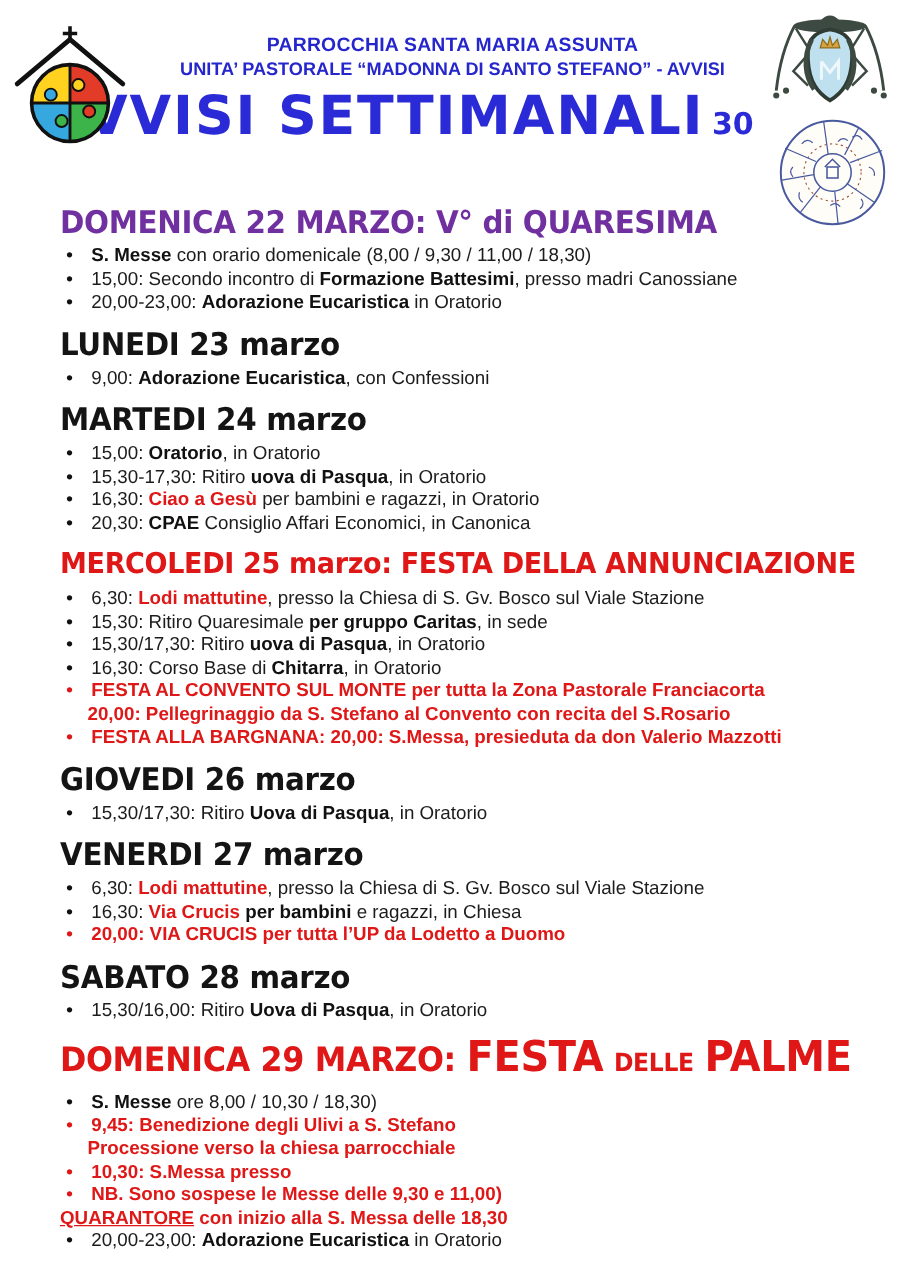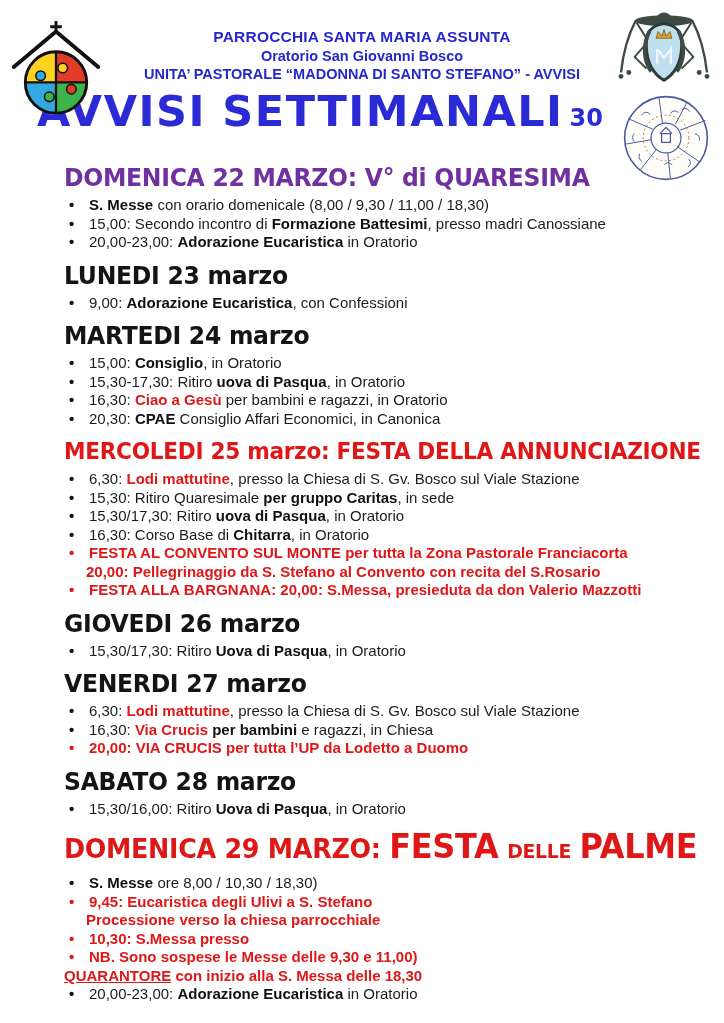--- a/index.html
+++ b/index.html
@@ -16,21 +16,21 @@
   .org1{font-size:15.5px;letter-spacing:.2px;}
   .org2{font-size:14.5px;margin-top:2px;}
   .org3{font-size:14.5px;margin-top:2px;}
   .title-row{margin-top:6px;text-align:center;padding-right:84px;color:#2a2ad6;
              font-family:"DejaVu Sans",sans-serif;font-weight:800;}
   .title-main{font-size:43px;letter-spacing:1.5px;line-height:46px;}
   .title-issue{font-size:24px;margin-left:6px;}
 
   
   main{display:block;padding:2px 26px 0 48px;color:var(--ink);font-size:15px;line-height:18.5px;}
-  .section{margin-top:9px;margin-left:16px;}
+  .section{margin-top:9px;}
   .sec-title{font-family:"DejaVu Sans",sans-serif;font-weight:800;color:#141414;
              font-size:25px;line-height:29px;letter-spacing:-.3px;margin-bottom:4px;
              transform:scaleX(.94);transform-origin:left;white-space:nowrap;}
   .section.compact .sec-title{font-size:23px;}
   .section.xl .sec-title{font-size:27px;line-height:38px;}
   .c-purple{color:var(--purple);} .c-red{color:var(--red);} .c-black{color:#141414;}
   .tseg.big{font-size:34px;} .tseg.small{font-size:20px;}
 
   .item{display:flex;align-items:flex-start;}
   .dot{flex:0 0 20px;padding-left:5px;font-weight:700;font-size:15px;}
@@ -58,21 +58,20 @@
       <circle cx="50" cy="66" r="32" fill="none" stroke="#111" stroke-width="3"></circle>
       <path d="M18 66H82M50 34V98" stroke="#111" stroke-width="2.4"></path>
       <circle cx="57" cy="51" r="5" fill="#ffd21f" stroke="#111" stroke-width="1.6"></circle>
       <circle cx="66" cy="73" r="5" fill="#e23b27" stroke="#111" stroke-width="1.6"></circle>
       <circle cx="43" cy="81" r="5" fill="#3cb44a" stroke="#111" stroke-width="1.6"></circle>
       <circle cx="34" cy="59" r="5" fill="#35a8e0" stroke="#111" stroke-width="1.6"></circle>
     </svg>
 
     <div class="org">
       <div class="org1">PARROCCHIA SANTA MARIA ASSUNTA</div>
-      <div class="org2">Oratorio San Giovanni Bosco</div>
       <div class="org3">UNITA’ PASTORALE “MADONNA DI SANTO STEFANO” - AVVISI</div>
     </div>
 
     <svg class="logo-crest" width="104" height="86" viewBox="0 0 104 88">
       <ellipse cx="52" cy="13" rx="30" ry="5.5" fill="#3d4a42"></ellipse>
       <path d="M44 9q8-9 16 0z" fill="#3d4a42"></path>
       <path d="M23 13C14 30 10 48 8 66M81 13C90 30 94 48 96 66" stroke="#3d4a42" stroke-width="2.4" fill="none"></path>
       <path d="M24 15L36 34L22 50L34 62M80 15L68 34L82 50L70 62" stroke="#3d4a42" stroke-width="2" fill="none"></path>
       <circle cx="8" cy="70" r="2.5" fill="#3d4a42"></circle>
         <circle cx="16" cy="66" r="2.5" fill="#3d4a42"></circle>
@@ -119,21 +118,21 @@
         <div class="sec-title c-black"><span class="tseg">LUNEDI 23 marzo</span></div>
         <div class="item lead-black">
           <span class="dot d-black">•</span>
           <span class="itext"><span>9,00: </span><span class="seg-b">Adorazione Eucaristica</span><span>, con Confessioni</span></span>
         </div>
       </section>
       <section class="section">
         <div class="sec-title c-black"><span class="tseg">MARTEDI 24 marzo</span></div>
         <div class="item lead-black">
           <span class="dot d-black">•</span>
-          <span class="itext"><span>15,00: </span><span class="seg-b">Consiglio</span><span>, in Oratorio</span></span>
+          <span class="itext"><span>15,00: </span><span class="seg-b">Oratorio</span><span>, in Oratorio</span></span>
         </div>
         <div class="item lead-black">
           <span class="dot d-black">•</span>
           <span class="itext"><span>15,30-17,30: Ritiro </span><span class="seg-b">uova di Pasqua</span><span>, in Oratorio</span></span>
         </div>
         <div class="item lead-black">
           <span class="dot d-black">•</span>
           <span class="itext"><span>16,30: </span><span class="seg-rb">Ciao a Gesù</span><span> per bambini e ragazzi, in Oratorio</span></span>
         </div>
         <div class="item lead-black">
@@ -201,21 +200,21 @@
         </div>
       </section>
       <section class="section xl">
         <div class="sec-title c-red"><span class="tseg">DOMENICA 29 MARZO: </span><span class="tseg big">FESTA</span><span class="tseg"> </span><span class="tseg small">DELLE</span><span class="tseg"> </span><span class="tseg big">PALME</span></div>
         <div class="item lead-black">
           <span class="dot d-black">•</span>
           <span class="itext"><span class="seg-b">S. Messe</span><span>  ore 8,00 / 10,30 / 18,30)</span></span>
         </div>
         <div class="item lead-red">
           <span class="dot d-red">•</span>
-          <span class="itext"><span class="seg-rb">9,45: Eucaristica degli Ulivi a S. Stefano</span></span>
+          <span class="itext"><span class="seg-rb">9,45: Benedizione degli Ulivi a S. Stefano</span></span>
         </div>
         <div class="item lead-indent">
           <span class="itext"><span class="seg-rb">Processione verso la chiesa parrocchiale</span></span>
         </div>
         <div class="item lead-red">
           <span class="dot d-red">•</span>
           <span class="itext"><span class="seg-rb">10,30: S.Messa presso</span></span>
         </div>
         <div class="item lead-red">
           <span class="dot d-red">•</span>

